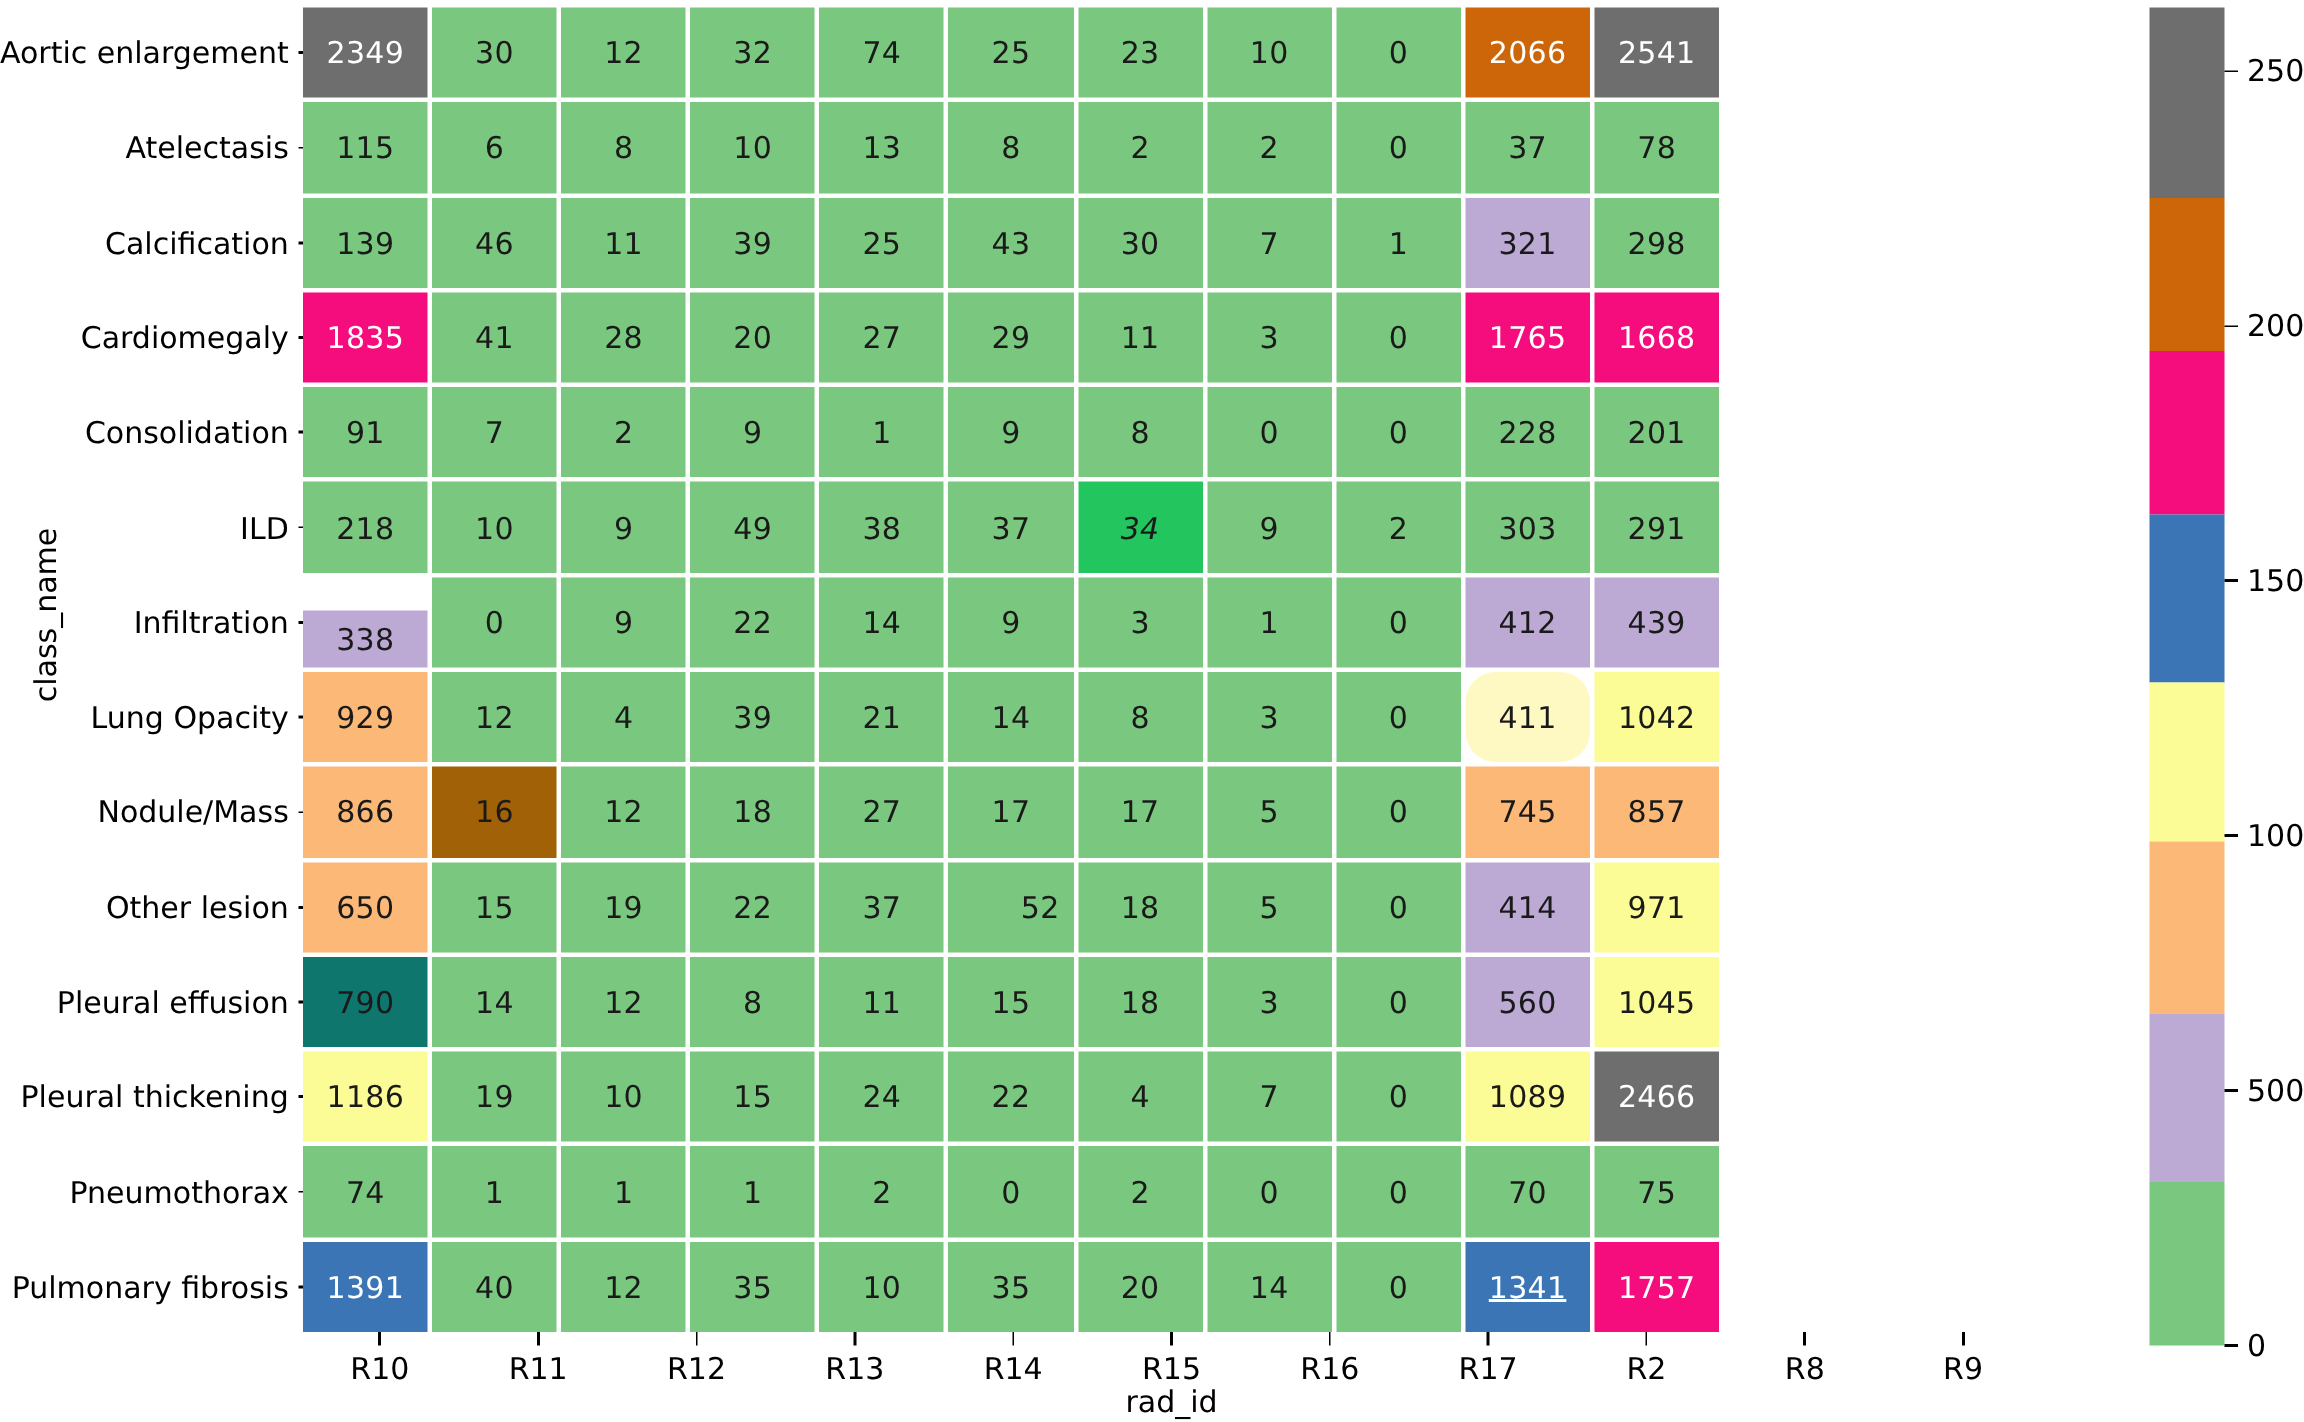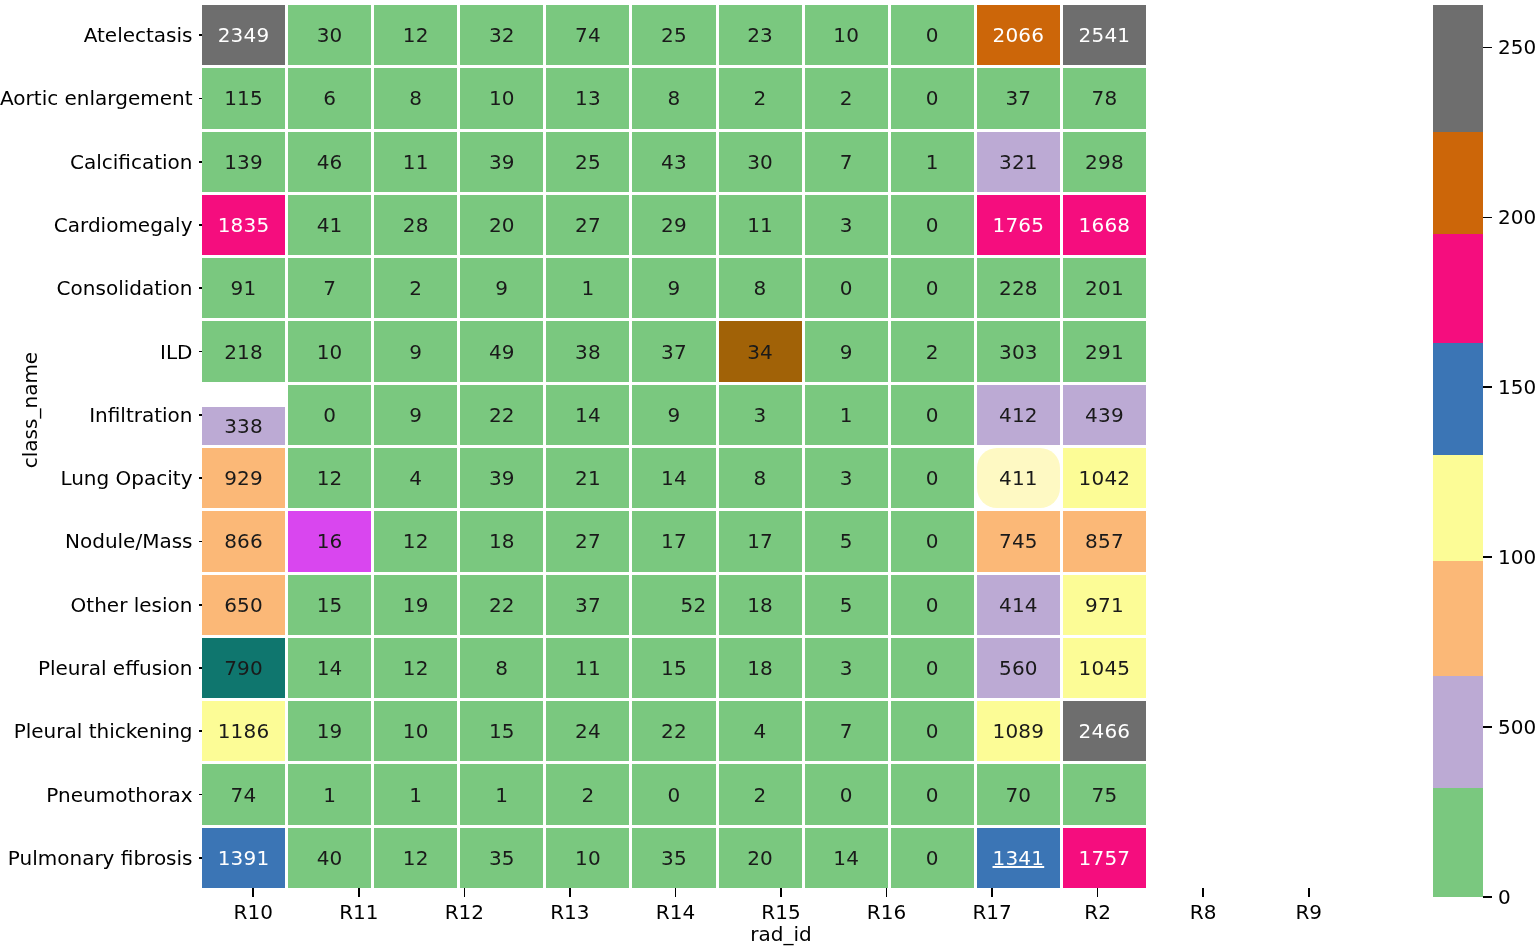--- a/index.html
+++ b/index.html
@@ -165,25 +165,25 @@
 </style>
 </head>
 <body>
 
 <div id="figure">
 
   <div class="ylabel">class_name</div>
 
   <div id="ylabels">
       <div class="ytick">
+        <span>Aortic enlargement</span>
+        <span class="tmark"></span>
+      </div>
+      <div class="ytick">
         <span>Atelectasis</span>
-        <span class="tmark"></span>
-      </div>
-      <div class="ytick">
-        <span>Aortic enlargement</span>
         <span class="tmark"></span>
       </div>
       <div class="ytick">
         <span>Calcification</span>
         <span class="tmark"></span>
       </div>
       <div class="ytick">
         <span>Cardiomegaly</span>
         <span class="tmark"></span>
       </div>
@@ -284,21 +284,21 @@
       <div class="cell dark-text" style="background: rgb(122, 200, 127);">0</div>
       <div class="cell dark-text" style="background: rgb(122, 200, 127);">0</div>
       <div class="cell dark-text" style="background: rgb(122, 200, 127);">228</div>
       <div class="cell dark-text" style="background: rgb(122, 200, 127);">201</div>
       <div class="cell dark-text" style="background: rgb(122, 200, 127);">218</div>
       <div class="cell dark-text" style="background: rgb(122, 200, 127);">10</div>
       <div class="cell dark-text" style="background: rgb(122, 200, 127);">9</div>
       <div class="cell dark-text" style="background: rgb(122, 200, 127);">49</div>
       <div class="cell dark-text" style="background: rgb(122, 200, 127);">38</div>
       <div class="cell dark-text" style="background: rgb(122, 200, 127);">37</div>
-      <div class="cell dark-text" style="background: #a16207;">34</div>
+      <div class="cell dark-text" style="background: #22c55e; font-style: italic;">34</div>
       <div class="cell dark-text" style="background: rgb(122, 200, 127);">9</div>
       <div class="cell dark-text" style="background: rgb(122, 200, 127);">2</div>
       <div class="cell dark-text" style="background: rgb(122, 200, 127);">303</div>
       <div class="cell dark-text" style="background: rgb(122, 200, 127);">291</div>
       <div class="cell dark-text" style="background: rgb(188, 170, 212); margin-top: 22px;">338</div>
       <div class="cell dark-text" style="background: rgb(122, 200, 127);">0</div>
       <div class="cell dark-text" style="background: rgb(122, 200, 127);">9</div>
       <div class="cell dark-text" style="background: rgb(122, 200, 127);">22</div>
       <div class="cell dark-text" style="background: rgb(122, 200, 127);">14</div>
       <div class="cell dark-text" style="background: rgb(122, 200, 127);">9</div>
@@ -312,21 +312,21 @@
       <div class="cell dark-text" style="background: rgb(122, 200, 127);">4</div>
       <div class="cell dark-text" style="background: rgb(122, 200, 127);">39</div>
       <div class="cell dark-text" style="background: rgb(122, 200, 127);">21</div>
       <div class="cell dark-text" style="background: rgb(122, 200, 127);">14</div>
       <div class="cell dark-text" style="background: rgb(122, 200, 127);">8</div>
       <div class="cell dark-text" style="background: rgb(122, 200, 127);">3</div>
       <div class="cell dark-text" style="background: rgb(122, 200, 127);">0</div>
       <div class="cell dark-text" style="background: #fef9c3; border-radius: 20px;">411</div>
       <div class="cell dark-text" style="background: rgb(252, 252, 150);">1042</div>
       <div class="cell dark-text" style="background: rgb(251, 184, 119);">866</div>
-      <div class="cell dark-text" style="background: #d946ef;">16</div>
+      <div class="cell dark-text" style="background: #a16207;">16</div>
       <div class="cell dark-text" style="background: rgb(122, 200, 127);">12</div>
       <div class="cell dark-text" style="background: rgb(122, 200, 127);">18</div>
       <div class="cell dark-text" style="background: rgb(122, 200, 127);">27</div>
       <div class="cell dark-text" style="background: rgb(122, 200, 127);">17</div>
       <div class="cell dark-text" style="background: rgb(122, 200, 127);">17</div>
       <div class="cell dark-text" style="background: rgb(122, 200, 127);">5</div>
       <div class="cell dark-text" style="background: rgb(122, 200, 127);">0</div>
       <div class="cell dark-text" style="background: rgb(251, 184, 119);">745</div>
       <div class="cell dark-text" style="background: rgb(251, 184, 119);">857</div>
       <div class="cell dark-text" style="background: rgb(251, 184, 119);">650</div>

